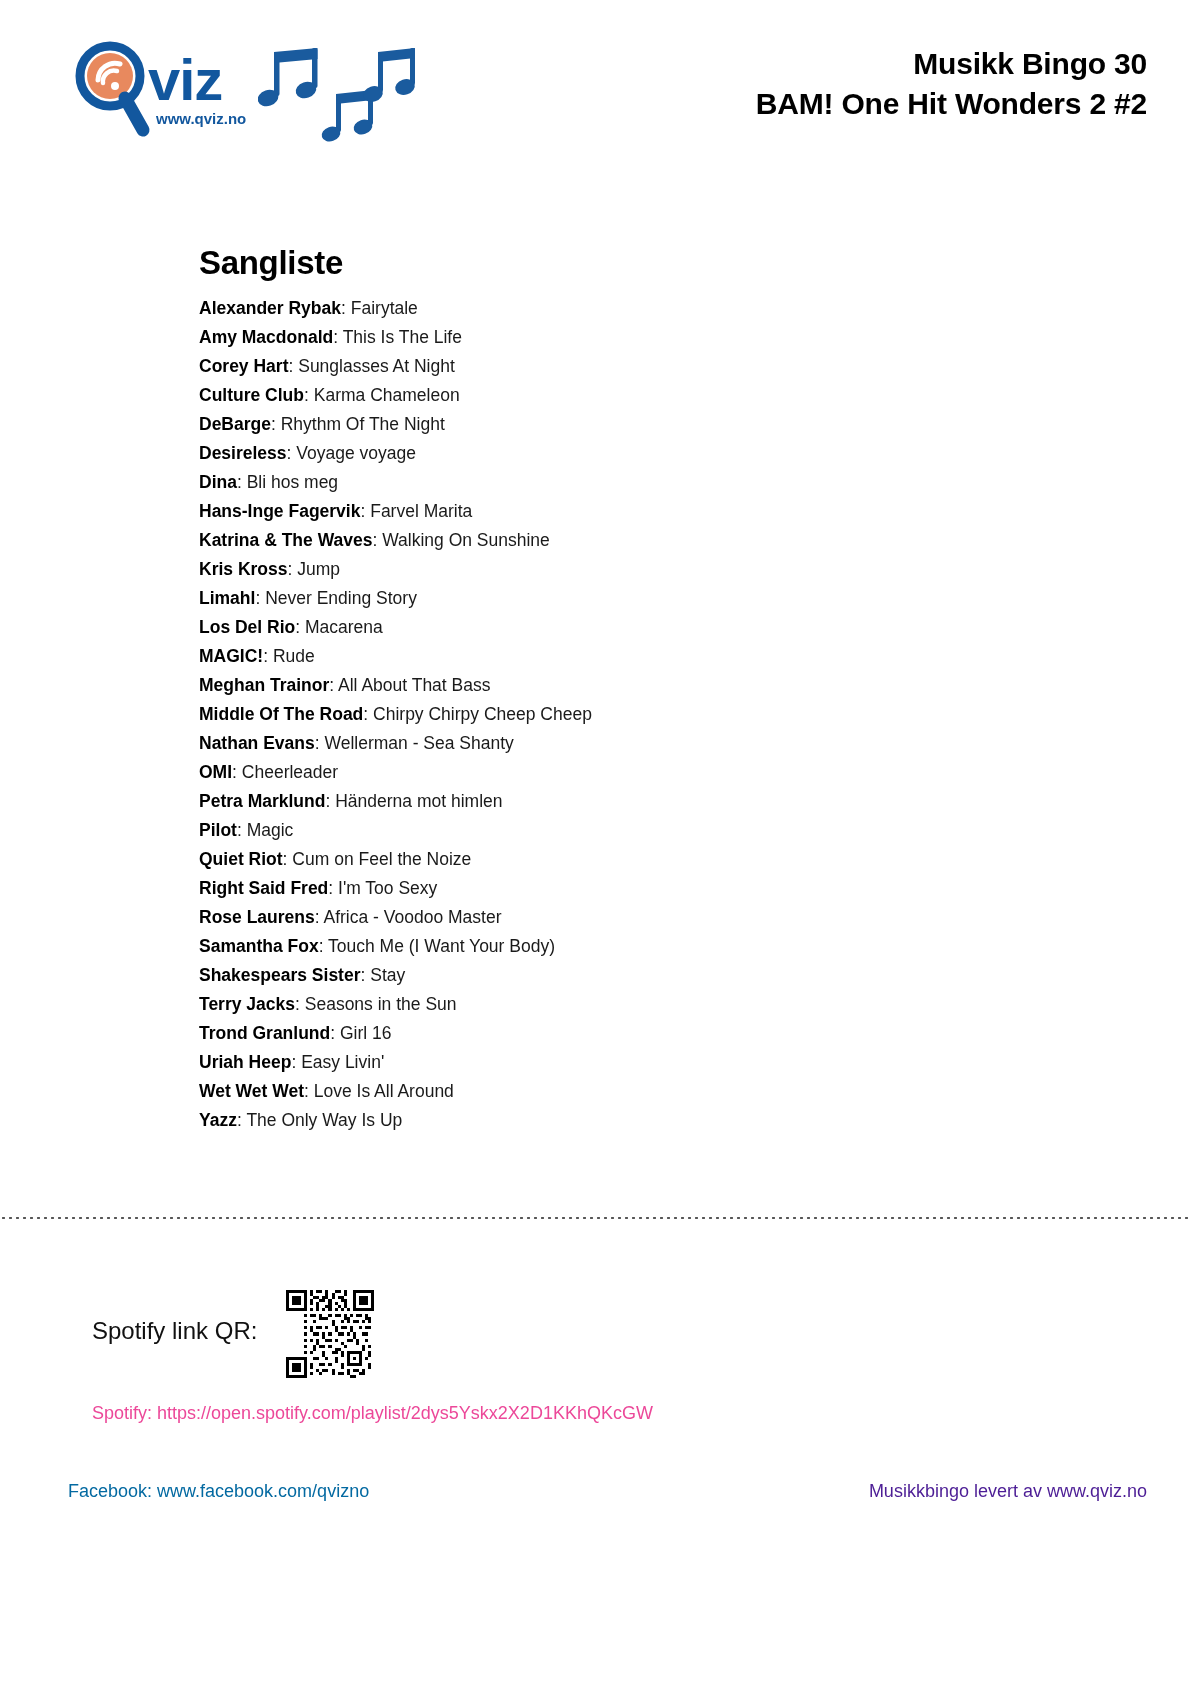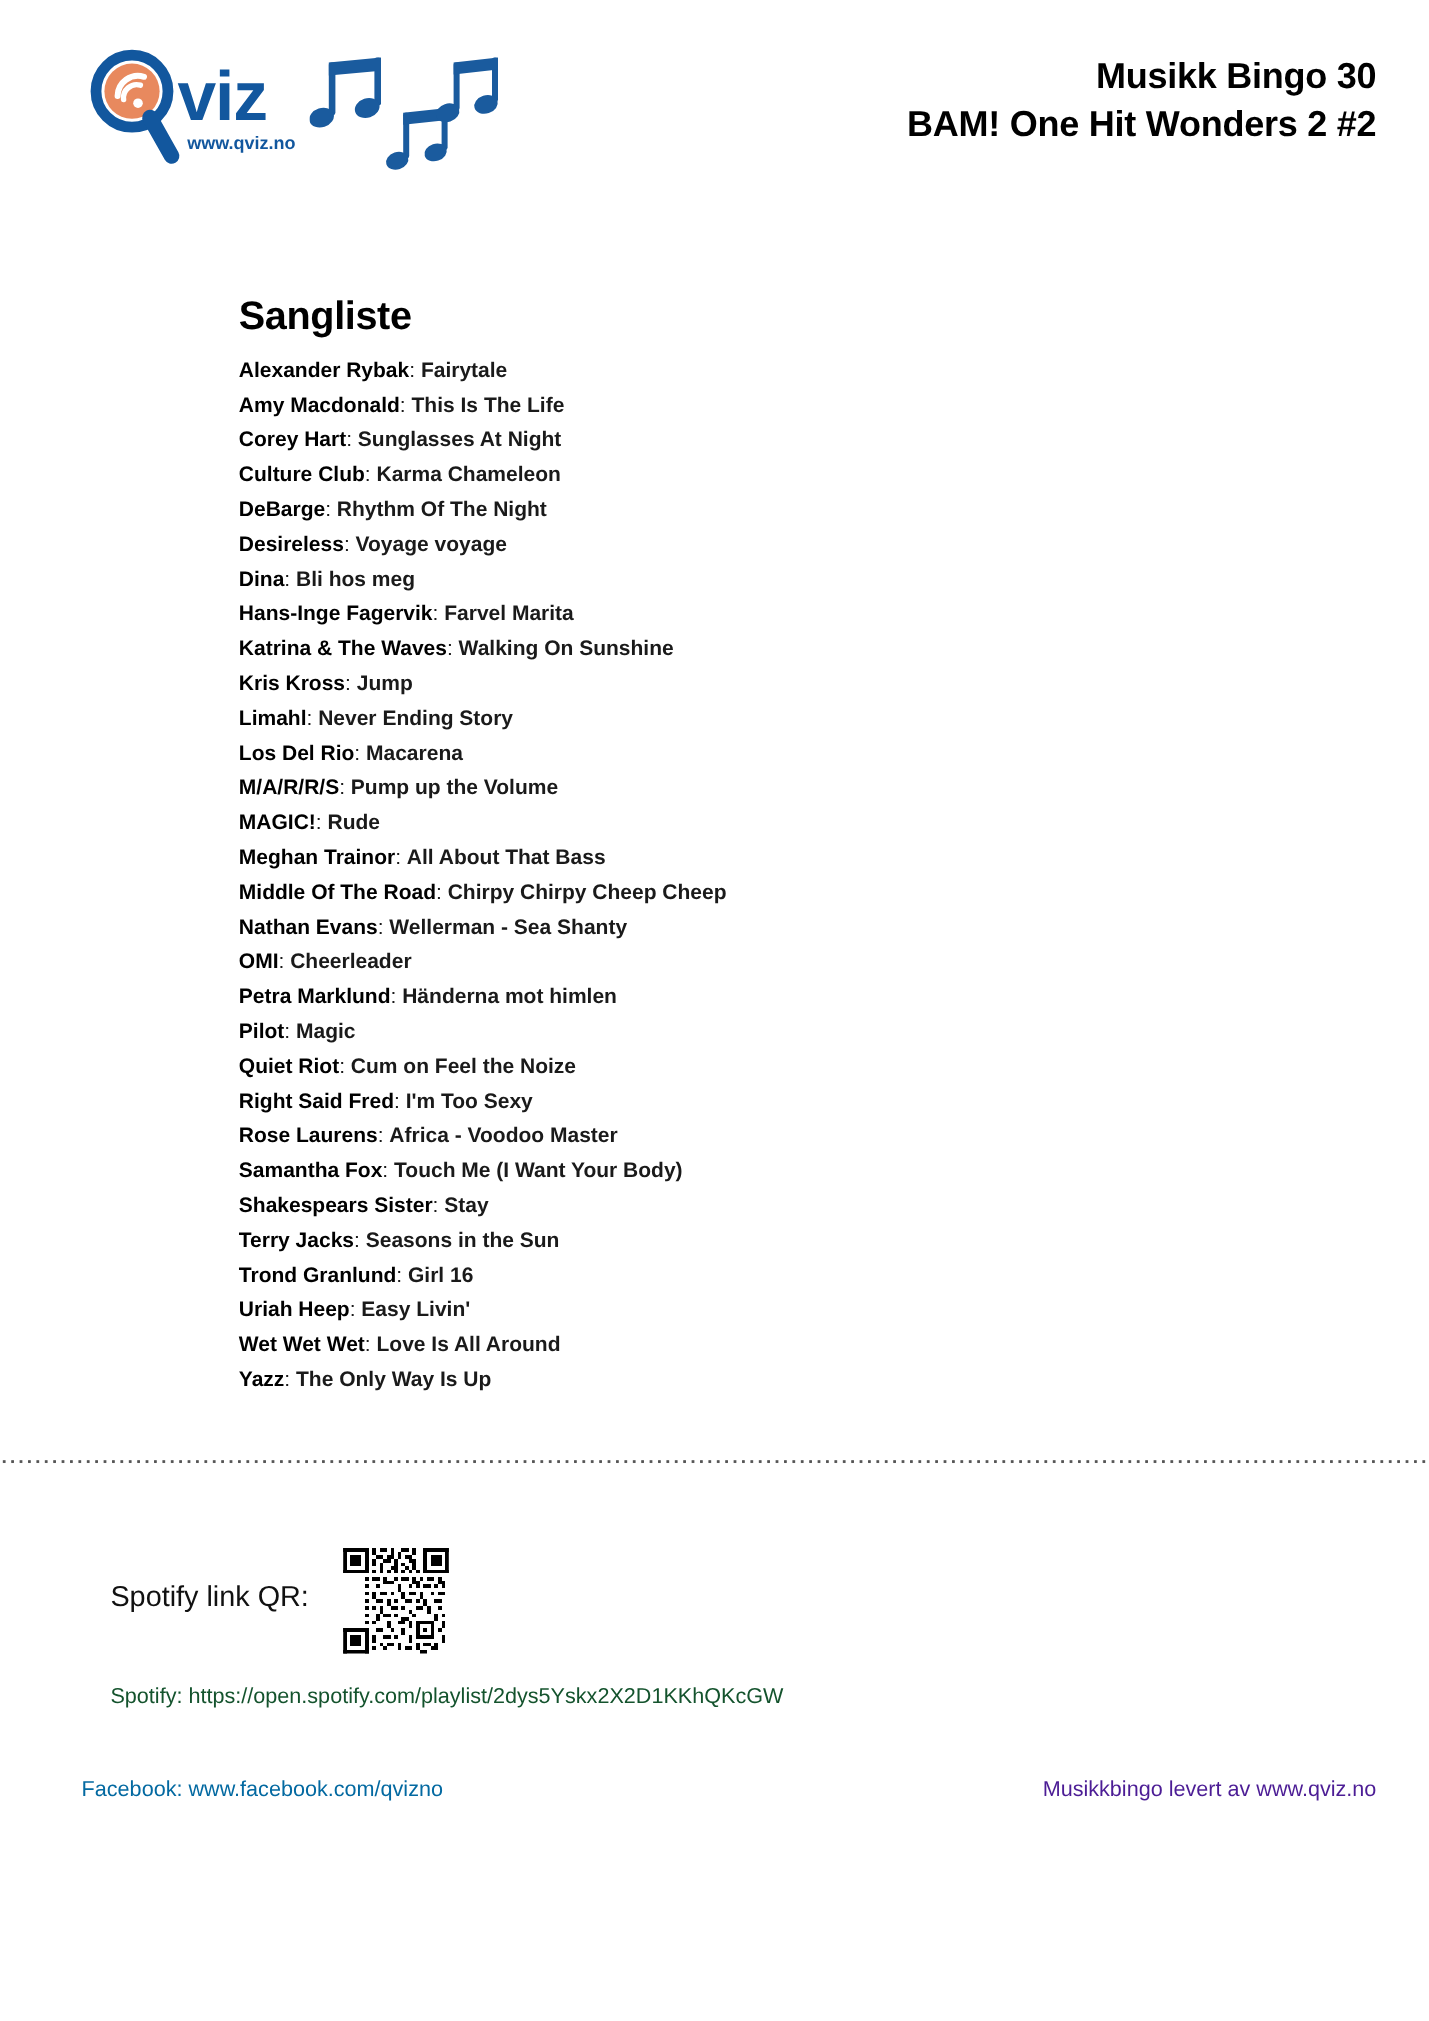--- a/index.html
+++ b/index.html
@@ -79,21 +79,21 @@
     font-size: 17.5px;
     line-height: 29px;
     white-space: nowrap;
     color: #1a1a1a;
   }
   .song-artist {
     font-weight: bold;
     color: #000;
   }
   .song-sep { font-weight: normal; }
-  .song-title { font-weight: bold; }
+  .song-title { font-weight: normal; }
 
   
   .divider {
     position: absolute;
     left: 0;
     top: 1216px;
     width: 1191px;
     height: 4px;
     background-image: radial-gradient(circle, #555 1.1px, rgba(255,255,255,0) 1.3px);
     background-size: 7px 4px;
@@ -127,21 +127,21 @@
     background: #ffffff;
   }
   .qr-code svg { display: block; }
 
   .spotify-url {
     position: absolute;
     left: 92px;
     top: 1400px;
     font-size: 18px;
     line-height: 26px;
-    color: #14532d;
+    color: #ec4899;
     white-space: nowrap;
   }
 
   
   .footer {
     position: absolute;
     left: 0;
     top: 1478px;
     width: 1191px;
     height: 40px;
@@ -230,21 +230,20 @@
         <div class="song-row"><span class="song-artist">Corey Hart</span><span class="song-sep">: </span><span class="song-title">Sunglasses At Night</span></div>
         <div class="song-row"><span class="song-artist">Culture Club</span><span class="song-sep">: </span><span class="song-title">Karma Chameleon</span></div>
         <div class="song-row"><span class="song-artist">DeBarge</span><span class="song-sep">: </span><span class="song-title">Rhythm Of The Night</span></div>
         <div class="song-row"><span class="song-artist">Desireless</span><span class="song-sep">: </span><span class="song-title">Voyage voyage</span></div>
         <div class="song-row"><span class="song-artist">Dina</span><span class="song-sep">: </span><span class="song-title">Bli hos meg</span></div>
         <div class="song-row"><span class="song-artist">Hans-Inge Fagervik</span><span class="song-sep">: </span><span class="song-title">Farvel Marita</span></div>
         <div class="song-row"><span class="song-artist">Katrina &amp; The Waves</span><span class="song-sep">: </span><span class="song-title">Walking On Sunshine</span></div>
         <div class="song-row"><span class="song-artist">Kris Kross</span><span class="song-sep">: </span><span class="song-title">Jump</span></div>
         <div class="song-row"><span class="song-artist">Limahl</span><span class="song-sep">: </span><span class="song-title">Never Ending Story</span></div>
         <div class="song-row"><span class="song-artist">Los Del Rio</span><span class="song-sep">: </span><span class="song-title">Macarena</span></div>
-        <div class="song-row"><span class="song-artist">M/A/R/R/S</span><span class="song-sep">: </span><span class="song-title">Pump up the Volume</span></div>
         <div class="song-row"><span class="song-artist">MAGIC!</span><span class="song-sep">: </span><span class="song-title">Rude</span></div>
         <div class="song-row"><span class="song-artist">Meghan Trainor</span><span class="song-sep">: </span><span class="song-title">All About That Bass</span></div>
         <div class="song-row"><span class="song-artist">Middle Of The Road</span><span class="song-sep">: </span><span class="song-title">Chirpy Chirpy Cheep Cheep</span></div>
         <div class="song-row"><span class="song-artist">Nathan Evans</span><span class="song-sep">: </span><span class="song-title">Wellerman - Sea Shanty</span></div>
         <div class="song-row"><span class="song-artist">OMI</span><span class="song-sep">: </span><span class="song-title">Cheerleader</span></div>
         <div class="song-row"><span class="song-artist">Petra Marklund</span><span class="song-sep">: </span><span class="song-title">Händerna mot himlen</span></div>
         <div class="song-row"><span class="song-artist">Pilot</span><span class="song-sep">: </span><span class="song-title">Magic</span></div>
         <div class="song-row"><span class="song-artist">Quiet Riot</span><span class="song-sep">: </span><span class="song-title">Cum on Feel the Noize</span></div>
         <div class="song-row"><span class="song-artist">Right Said Fred</span><span class="song-sep">: </span><span class="song-title">I'm Too Sexy</span></div>
         <div class="song-row"><span class="song-artist">Rose Laurens</span><span class="song-sep">: </span><span class="song-title">Africa - Voodoo Master</span></div>

